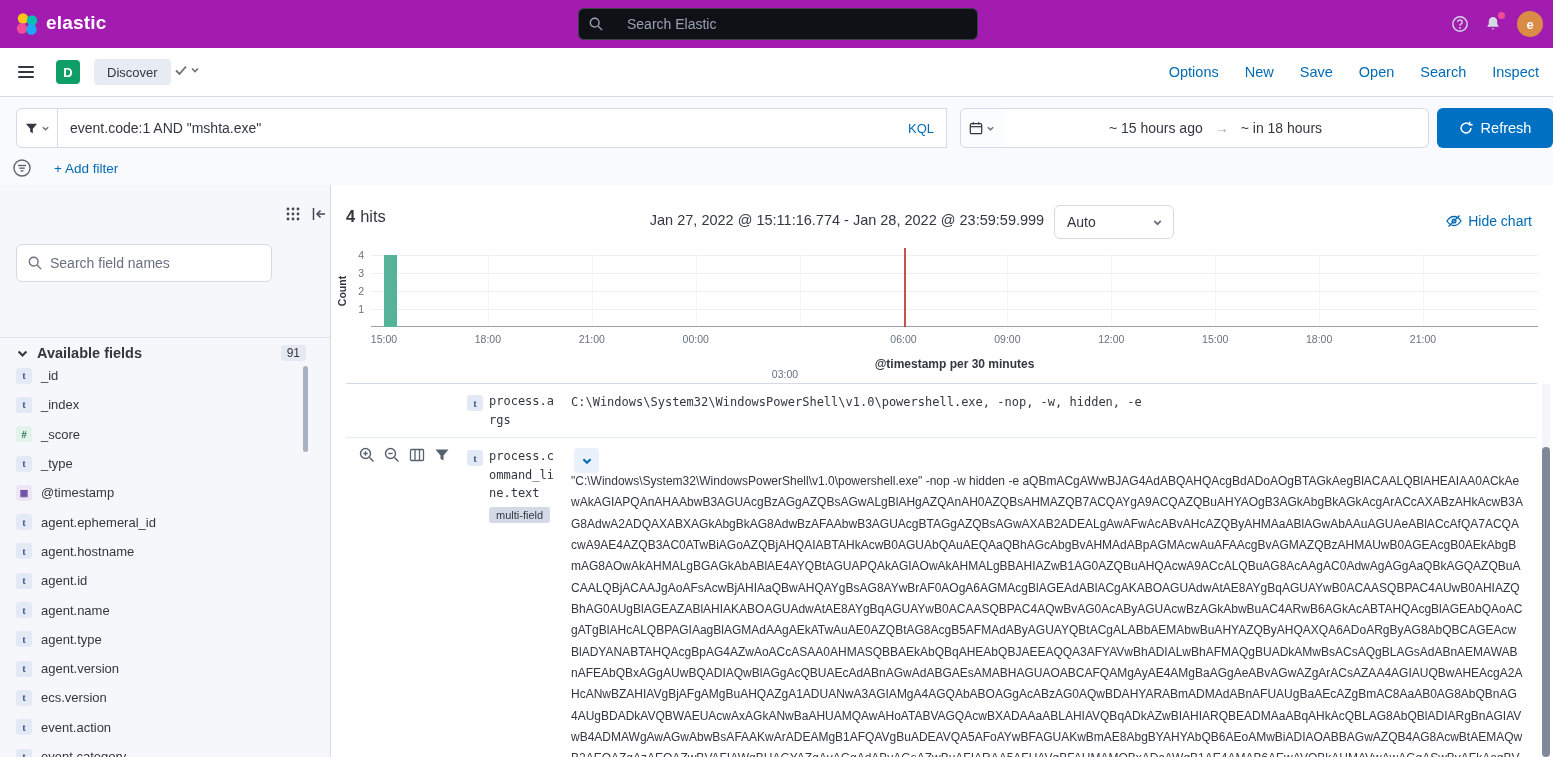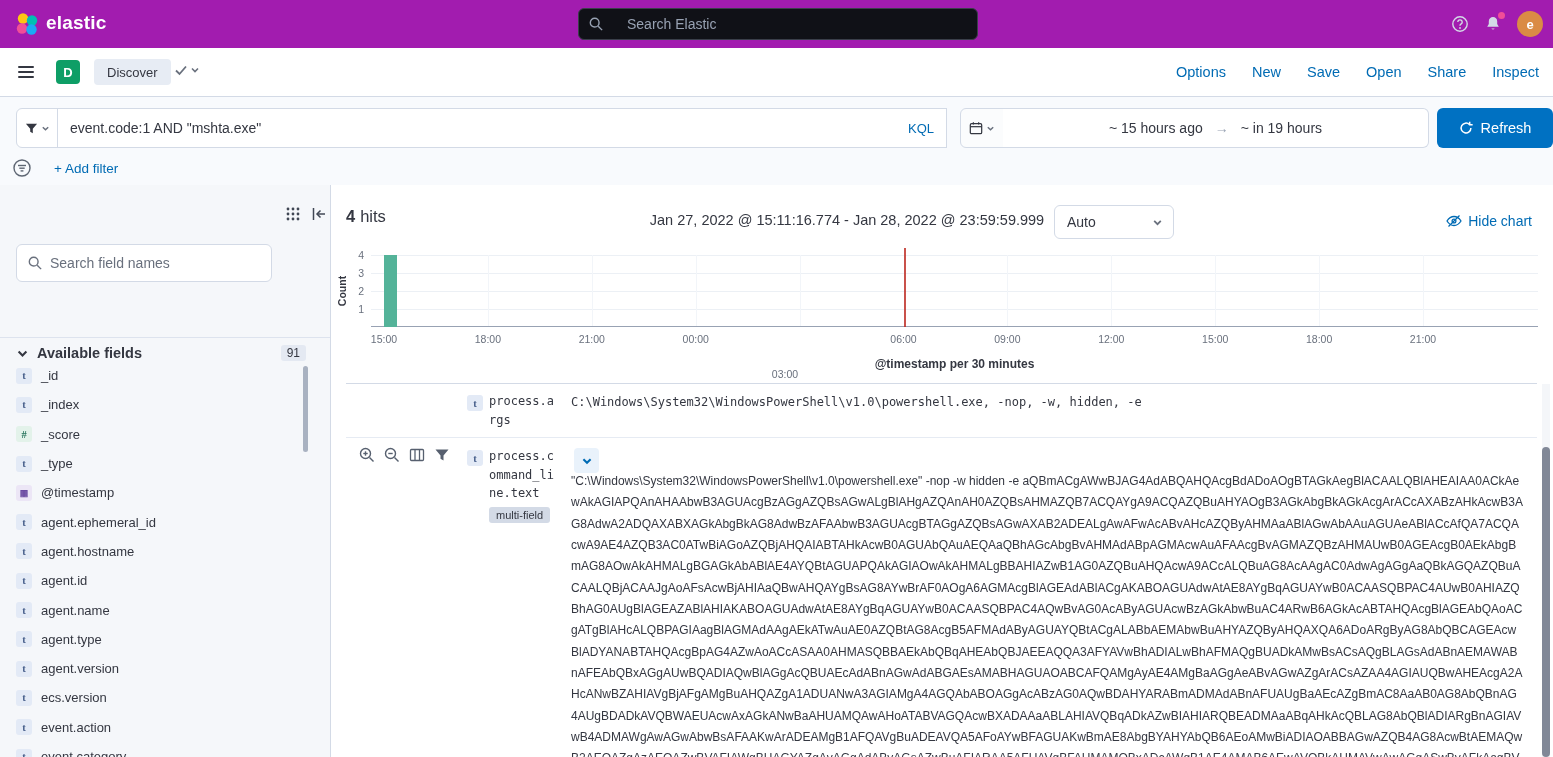--- a/index.html
+++ b/index.html
@@ -181,21 +181,21 @@
   <div id="nav-actions">
 
       <a>Options</a>
 
       <a>New</a>
 
       <a>Save</a>
 
       <a>Open</a>
 
-      <a>Share</a>
+      <a>Search</a>
 
       <a>Inspect</a>
     </div>
 </nav>
 
 <div id="band">
   <div id="savedq" class="qbox">
     <svg width="13" height="13" viewBox="0 0 14 14" fill="currentColor">
       <path d="M1 2h12l-4.6 5.4V12l-2.8-1.6V7.4z"></path>
     </svg>
@@ -214,21 +214,21 @@
       <line x1="5" y1="1.5" x2="5" y2="4"></line>
         <line x1="11" y1="1.5" x2="11" y2="4"></line>
     </svg>
     <svg width="9" height="9" viewBox="0 0 10 10" fill="none" stroke="#69707D" stroke-width="1.6">
       <polyline points="2,3.5 5,6.5 8,3.5"></polyline>
     </svg>
   </div>
   <div id="timerange" class="qbox">
     <span class="t">~ 15 hours ago</span>
     <span id="arrow">→</span>
-    <span class="t">~ in 19 hours</span>
+    <span class="t">~ in 18 hours</span>
   </div>
   <div id="refresh" style="background: rgb(0, 113, 194);">
     <svg width="14" height="14" viewBox="0 0 16 16" fill="none" stroke="#fff" stroke-width="1.7">
       <path d="M13.6 8a5.6 5.6 0 1 1-1.7-4"></path>
       <polyline points="12.2,0.8 12.2,4.4 15.6,4.4"></polyline>
     </svg>
     <span>Refresh</span>
   </div>
   <span id="filter-ctl">
     <svg width="20" height="20" viewBox="0 0 20 20" fill="none" stroke="currentColor" stroke-width="1.4">

